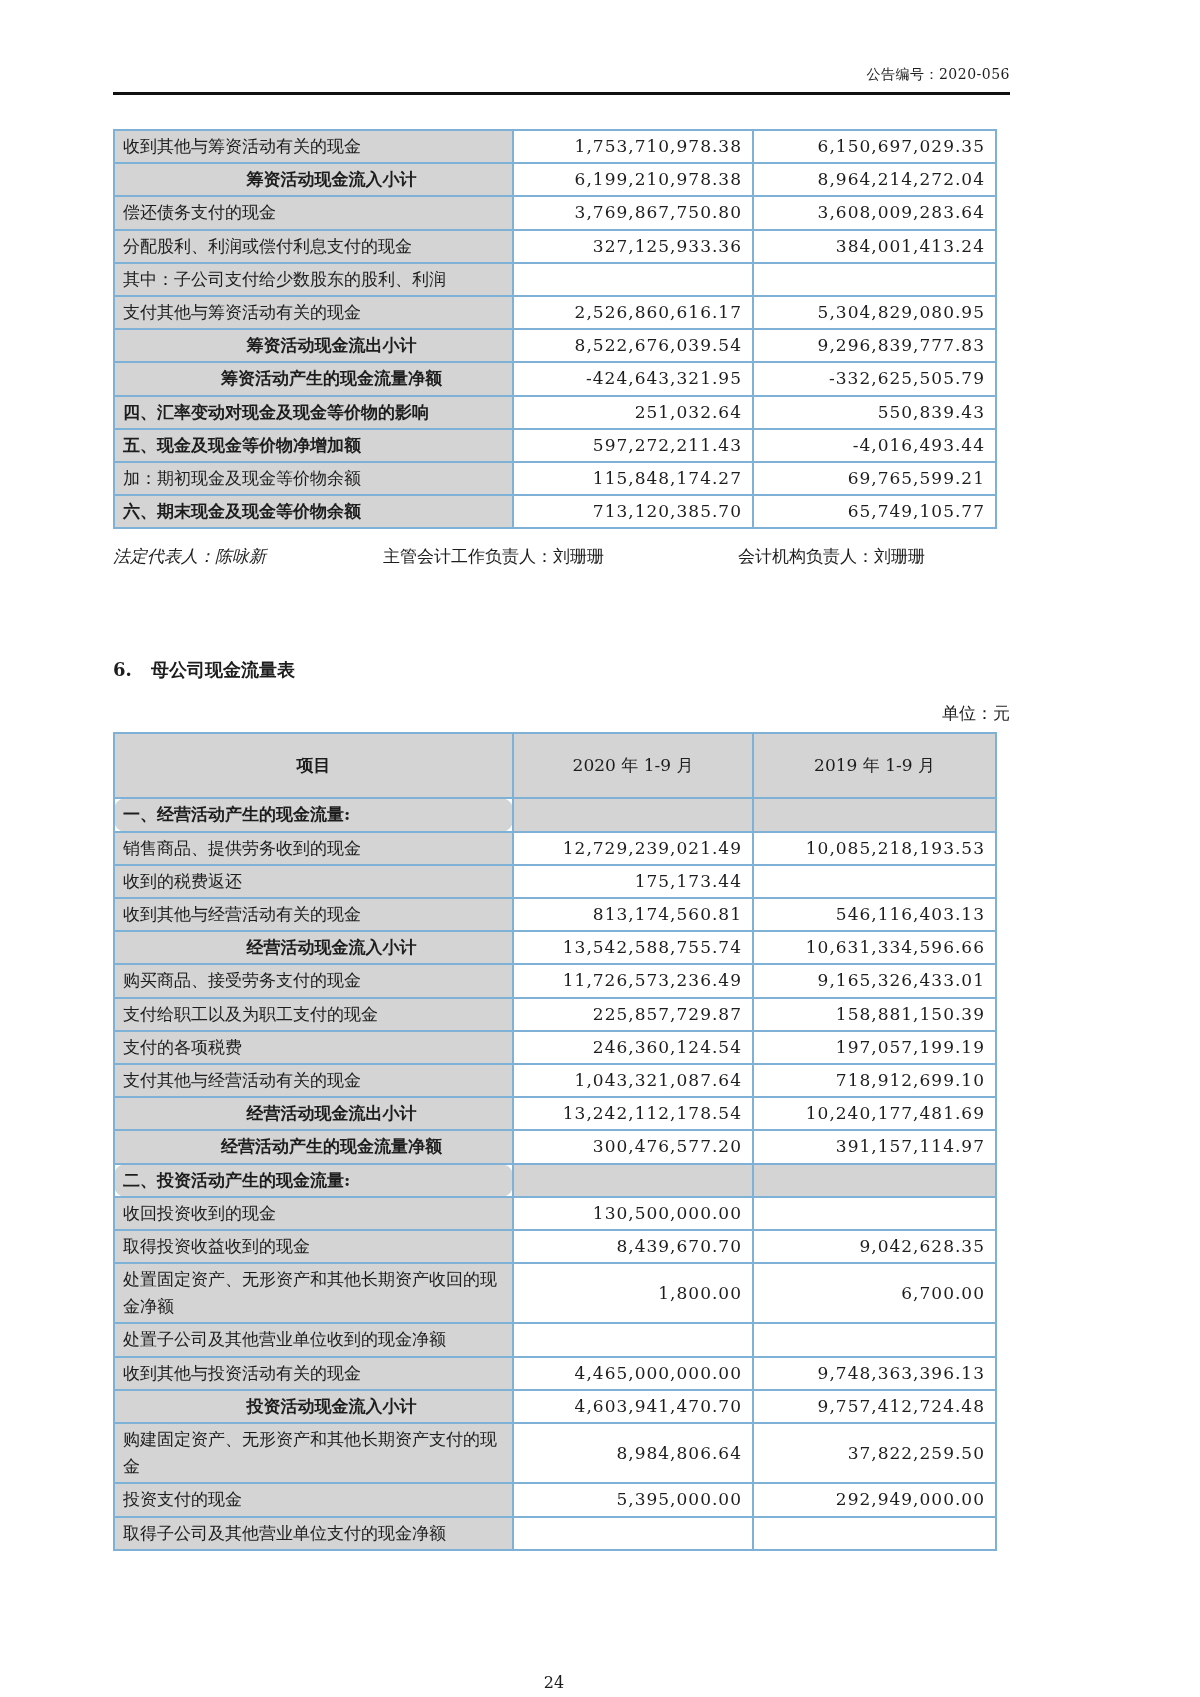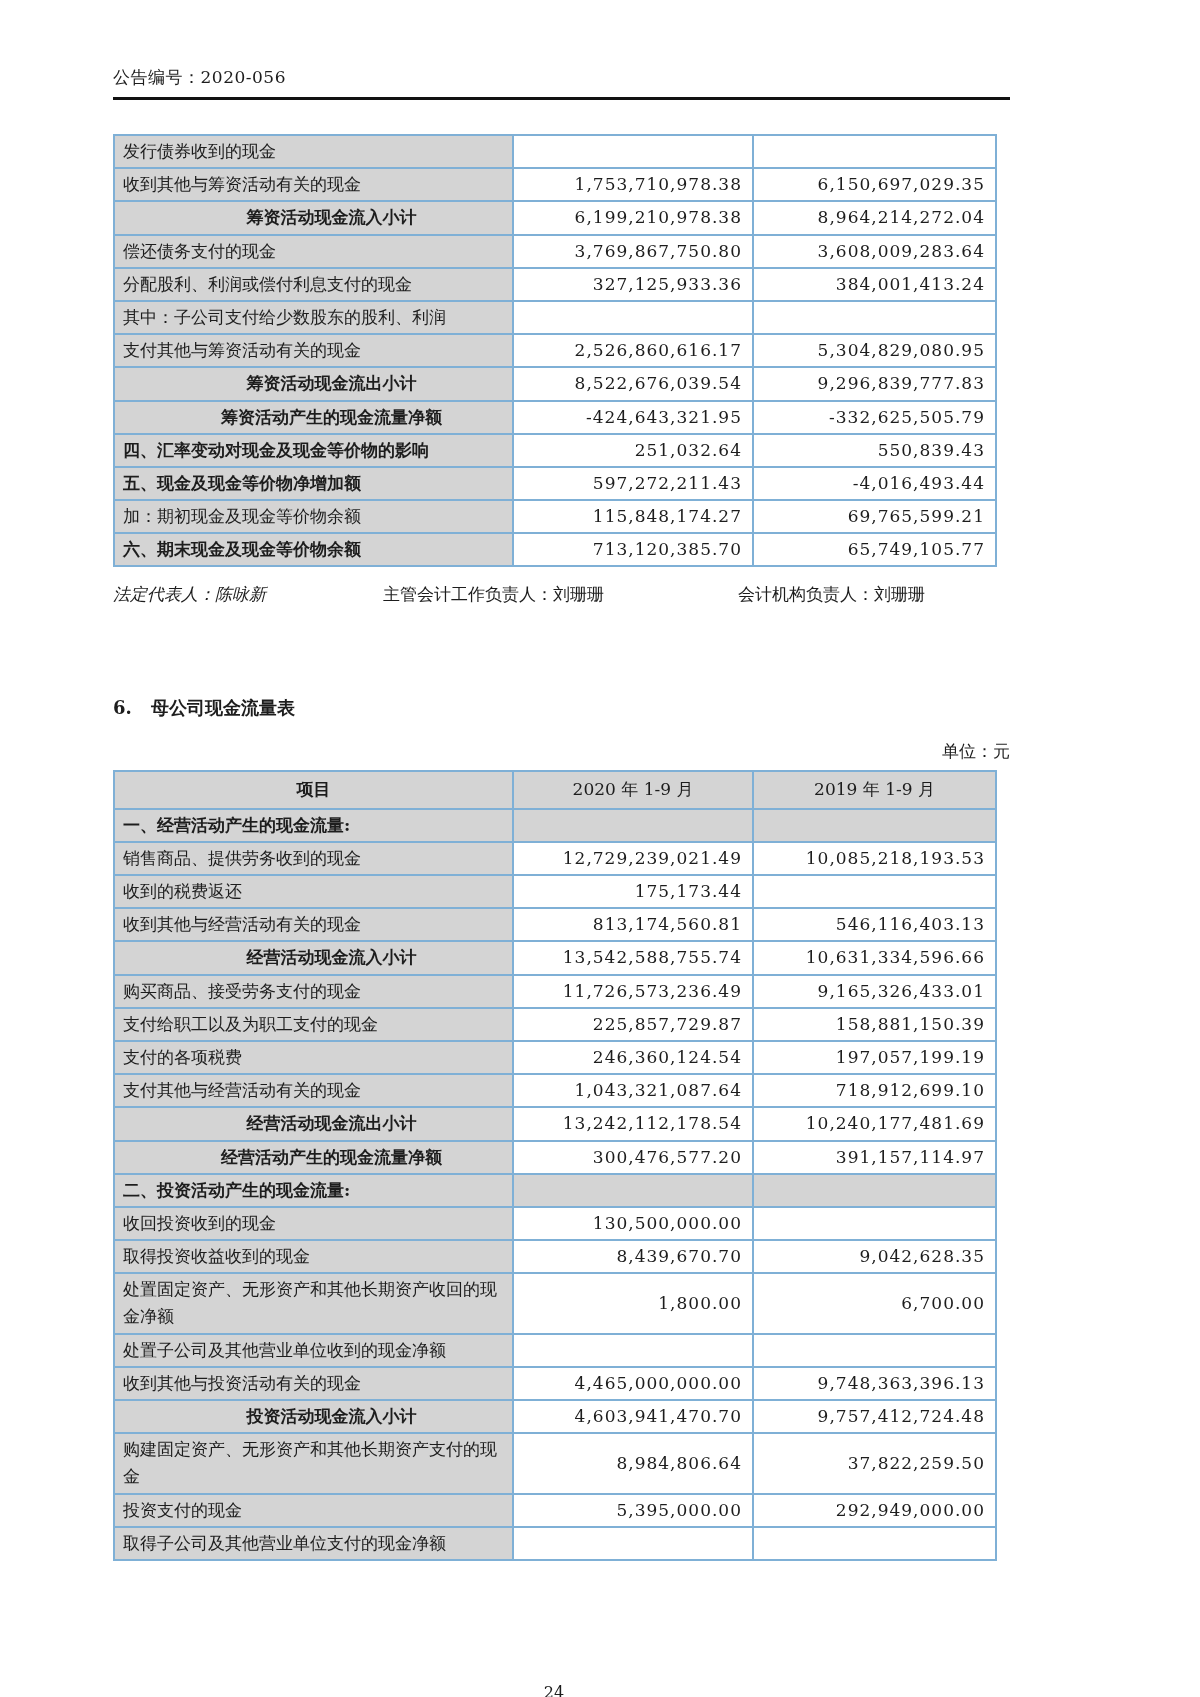--- a/index.html
+++ b/index.html
@@ -6,32 +6,32 @@
   html,body { background:#ffffff; }
   body {
     width:1200px; height:1697px;
     font-family:"DejaVu Serif","Liberation Serif",serif;
     color:#1d1d1d;
     position:relative;
     overflow:hidden;
   }
   .page { position:relative; width:1200px; height:1697px; padding:66px 0 0 113px; }
 
-  .doc-header { width:897px; font-size:17px; letter-spacing:0.5px; }
+  .doc-header { width:897px; text-align:right; font-size:14px; letter-spacing:0.5px; }
   .rule { width:897px; border-top:3px solid #111; margin-top:8px; }
 
   table.fin-table { border-collapse:collapse; table-layout:fixed; width:882px; font-size:17px; }
   table.fin-table td, table.fin-table th { border:2px solid #7fb0d6; vertical-align:middle; line-height:1.6; }
   .c-label { background:#d4d4d4; text-align:left; padding:2px 8px; height:30px; }
   .c-num   { background:#ffffff; text-align:right; padding:2px 10px; height:30px; letter-spacing:1px; font-variant-numeric:tabular-nums; }
   tr.row-subtotal .c-label { text-align:center; font-weight:bold;padding-left:44px; }
   tr.row-bold .c-label { font-weight:bold; }
   tr.row-section td { background:#d4d4d4; }
-  tr.row-section .c-label { font-weight:bold; }
-  th.h-item { background:#d4d4d4; font-weight:bold; text-align:center; height:32px; padding:4px 8px; }
+  tr.row-section .c-label { font-weight:bold;border-radius:12px; }
+  th.h-item { background:#d4d4d4; font-weight:bold; text-align:center; height:32px; padding:18px 8px; }
   th.h-year { background:#d4d4d4; font-weight:normal; text-align:center; height:32px; padding:2px 8px; }
 
   .t1 { margin-top:34px; }
 
   .signatures { width:897px; display:flex; margin-top:16px; font-size:17px; }
   .signatures .sig1 { width:270px;font-style:italic; }
   .signatures .sig2 { width:355px; }
   .signatures .sig3 { flex:1; }
 
   .section-title { margin-top:90px; font-size:18px; font-weight:bold; }
@@ -52,25 +52,20 @@
   </div>
   <div class="rule"></div>
 
   <table class="fin-table t1">
     <colgroup>
         <col style="width:399px">
         <col style="width:240px">
         <col style="width:243px">
       </colgroup>
     <tbody id="t1body">
-        <tr class="row-item">
-          <td class="c-label">发行债券收到的现金</td>
-          <td class="c-num"></td>
-          <td class="c-num"></td>
-        </tr>
         <tr class="row-item">
           <td class="c-label">收到其他与筹资活动有关的现金</td>
           <td class="c-num">1,753,710,978.38</td>
           <td class="c-num">6,150,697,029.35</td>
         </tr>
         <tr class="row-subtotal">
           <td class="c-label">筹资活动现金流入小计</td>
           <td class="c-num">6,199,210,978.38</td>
           <td class="c-num">8,964,214,272.04</td>
         </tr>

